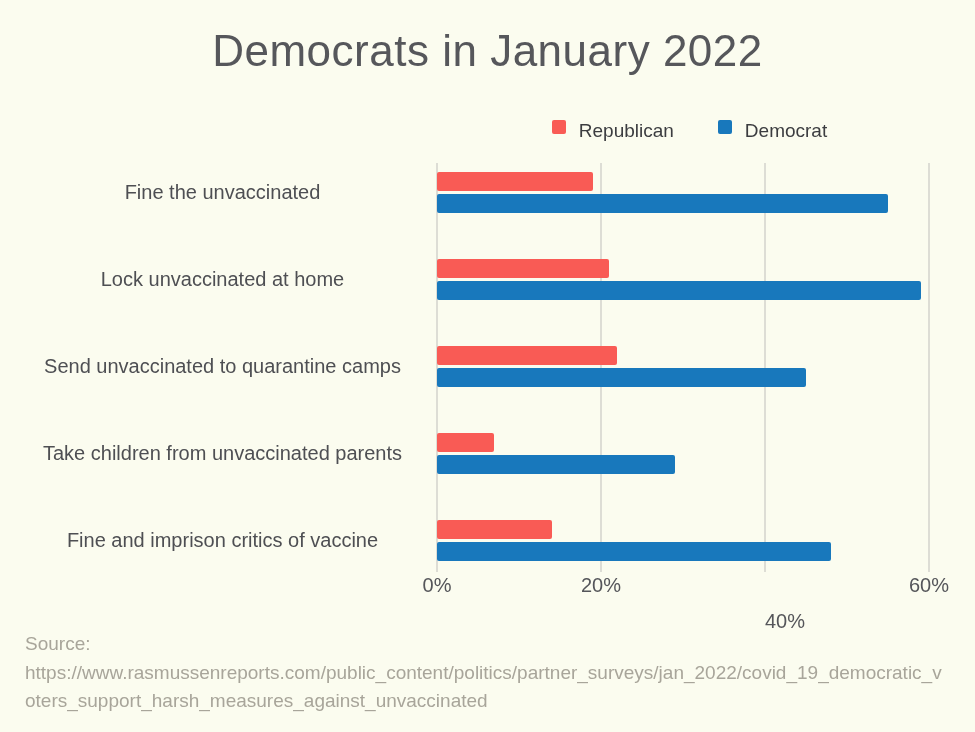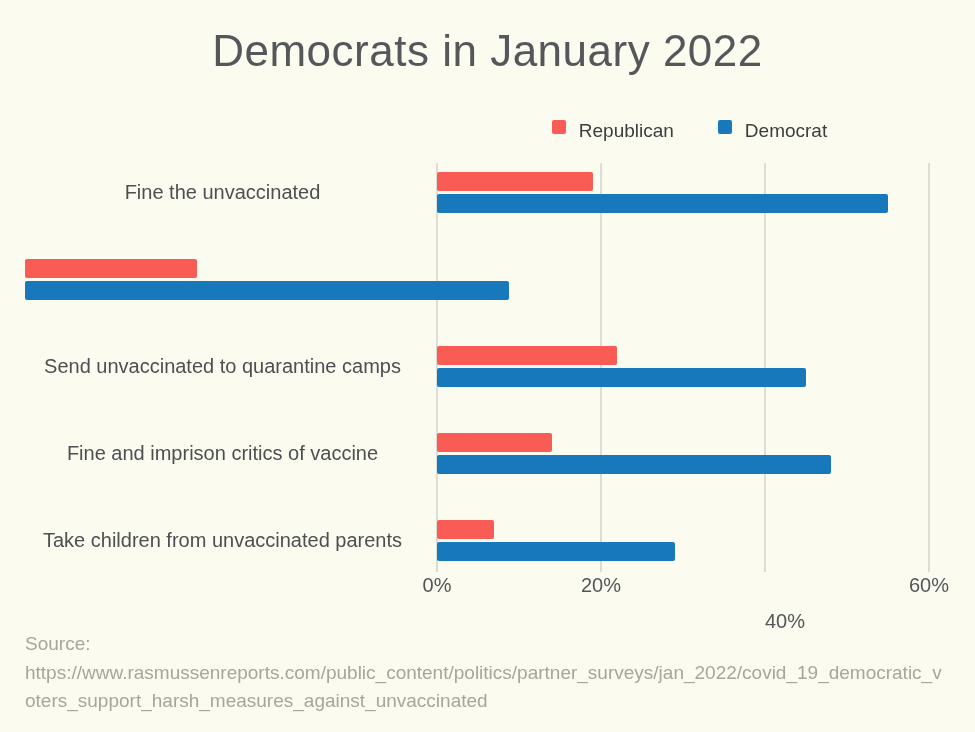--- a/index.html
+++ b/index.html
@@ -145,44 +145,45 @@
         <div class="gridline" style="left: 492px;"></div>
       </div>
   <div class="chart-row">
         <div class="category-label">Fine the unvaccinated</div>
         <div class="bar-group">
           <div class="bar" title="Republican: 19%" style="background: rgb(249, 91, 85); width: 155.8px;"></div>
           <div class="bar" title="Democrat: 55%" style="background: rgb(24, 120, 188); width: 451px;"></div>
         </div>
       </div>
       <div class="chart-row">
+        <div class="category-label">Lock unvaccinated at home</div>
         <div class="bar-group">
           <div class="bar" title="Republican: 21%" style="background: rgb(249, 91, 85); width: 172.2px;"></div>
           <div class="bar" title="Democrat: 59%" style="background: rgb(24, 120, 188); width: 483.8px;"></div>
         </div>
       </div>
       <div class="chart-row">
         <div class="category-label">Send unvaccinated to quarantine camps</div>
         <div class="bar-group">
           <div class="bar" title="Republican: 22%" style="background: rgb(249, 91, 85); width: 180.4px;"></div>
           <div class="bar" title="Democrat: 45%" style="background: rgb(24, 120, 188); width: 369px;"></div>
         </div>
       </div>
       <div class="chart-row">
+        <div class="category-label">Take children from unvaccinated parents</div>
+        <div class="bar-group">
+          <div class="bar" title="Republican: 7%" style="background: rgb(249, 91, 85); width: 57.4px;"></div>
+          <div class="bar" title="Democrat: 29%" style="background: rgb(24, 120, 188); width: 237.8px;"></div>
+        </div>
+      </div>
+      <div class="chart-row">
         <div class="category-label">Fine and imprison critics of vaccine</div>
         <div class="bar-group">
           <div class="bar" title="Republican: 14%" style="background: rgb(249, 91, 85); width: 114.8px;"></div>
           <div class="bar" title="Democrat: 48%" style="background: rgb(24, 120, 188); width: 393.6px;"></div>
-        </div>
-      </div>
-      <div class="chart-row">
-        <div class="category-label">Take children from unvaccinated parents</div>
-        <div class="bar-group">
-          <div class="bar" title="Republican: 7%" style="background: rgb(249, 91, 85); width: 57.4px;"></div>
-          <div class="bar" title="Democrat: 29%" style="background: rgb(24, 120, 188); width: 237.8px;"></div>
         </div>
       </div>
     </div>
   <div class="axis-row">
       <span class="axis-label" style="left: 0px;">0%</span>
       <span class="axis-label" style="left: 164px;">20%</span>
       <span class="axis-label" style="left: 348px; margin-top: 36px;">40%</span>
       <span class="axis-label" style="left: 492px;">60%</span>
     </div>
 </div>

